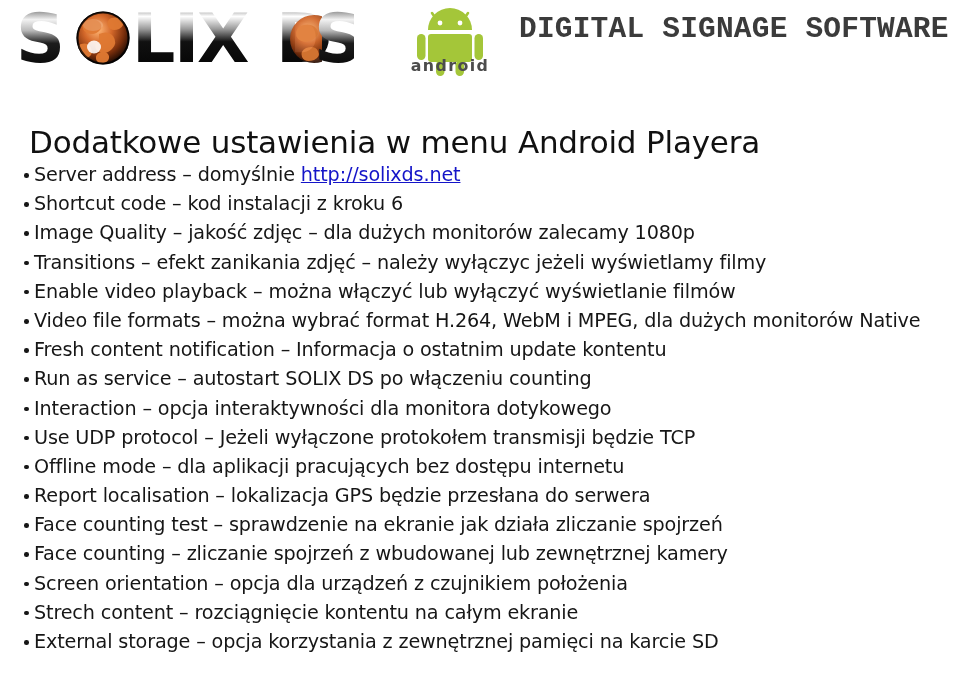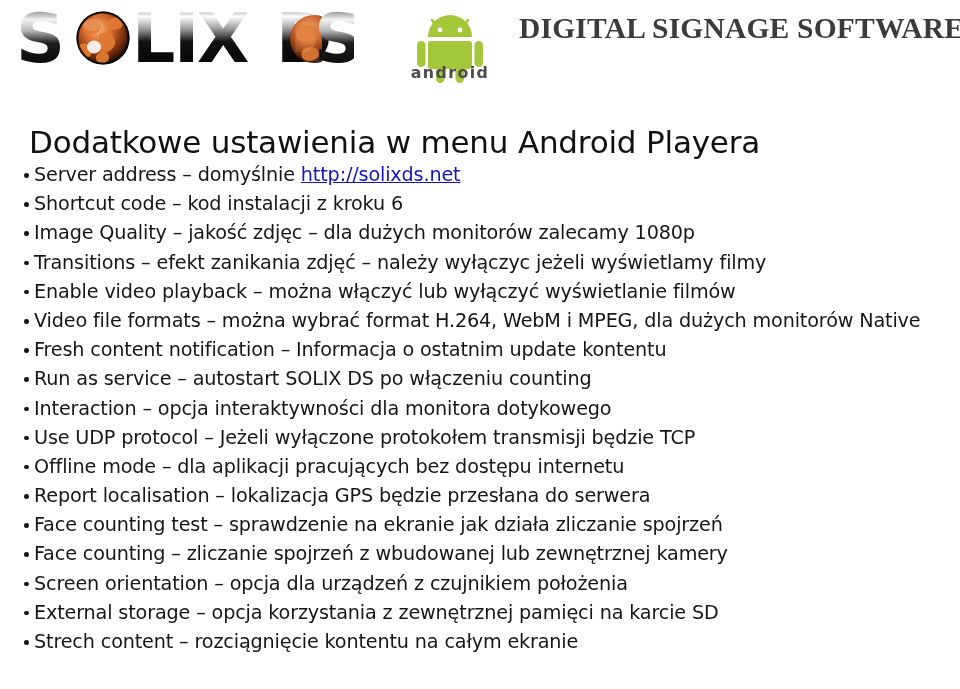--- a/index.html
+++ b/index.html
@@ -38,33 +38,33 @@
     top: 2px;
     height: 72px;
     width: 340px;
   }
   .solix-logo svg { display: block; }
 
   
   .android-logo {
     position: absolute;
     left: 398px;
-    top: 12px;
+    top: 5px;
     width: 104px;
     height: 72px;
   }
   .android-logo svg { display: block; }
 
   
   .tagline {
     position: absolute;
     left: 519px;
     top: 12px;
     width: 430px;
-    font-family: Liberation Serif, serif;
+    font-family: Liberation Mono, monospace;
     font-size: 29.5px;
     font-weight: bold;
     letter-spacing: 0.2px;
     color: #3b3b3b;
     white-space: nowrap;
   }
 
   
   .page-title {
     position: absolute;
@@ -237,17 +237,17 @@
       <li class="bullet-item"><span class="dot"></span><span class="bullet-text">Video file formats – można wybrać  format H.264, WebM i MPEG, dla dużych monitorów Native</span></li>
       <li class="bullet-item"><span class="dot"></span><span class="bullet-text">Fresh content notification – Informacja o ostatnim update kontentu</span></li>
       <li class="bullet-item"><span class="dot"></span><span class="bullet-text">Run as service – autostart SOLIX DS po włączeniu counting</span></li>
       <li class="bullet-item"><span class="dot"></span><span class="bullet-text">Interaction – opcja interaktywności dla monitora dotykowego</span></li>
       <li class="bullet-item"><span class="dot"></span><span class="bullet-text">Use UDP protocol – Jeżeli wyłączone protokołem transmisji będzie TCP</span></li>
       <li class="bullet-item"><span class="dot"></span><span class="bullet-text">Offline mode – dla aplikacji pracujących bez dostępu internetu</span></li>
       <li class="bullet-item"><span class="dot"></span><span class="bullet-text">Report localisation – lokalizacja GPS będzie przesłana do serwera</span></li>
       <li class="bullet-item"><span class="dot"></span><span class="bullet-text">Face counting test – sprawdzenie na ekranie jak działa zliczanie spojrzeń</span></li>
       <li class="bullet-item"><span class="dot"></span><span class="bullet-text">Face counting – zliczanie spojrzeń z wbudowanej lub zewnętrznej kamery</span></li>
       <li class="bullet-item"><span class="dot"></span><span class="bullet-text">Screen orientation – opcja dla urządzeń z czujnikiem położenia</span></li>
+      <li class="bullet-item"><span class="dot"></span><span class="bullet-text">Strech content – rozciągnięcie kontentu na całym ekranie</span></li>
       <li class="bullet-item"><span class="dot"></span><span class="bullet-text">External storage – opcja korzystania z zewnętrznej pamięci na karcie SD</span></li>
-      <li class="bullet-item"><span class="dot"></span><span class="bullet-text">Strech content – rozciągnięcie kontentu na całym ekranie</span></li>
     </ul>
 
 </div>
 
 </body></html>

